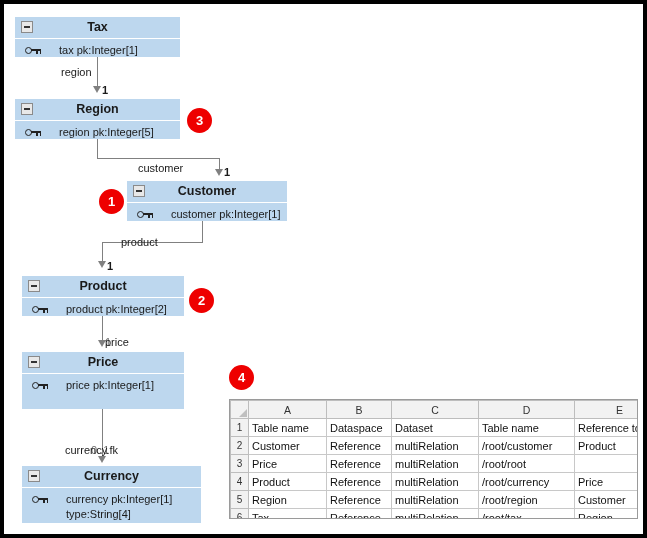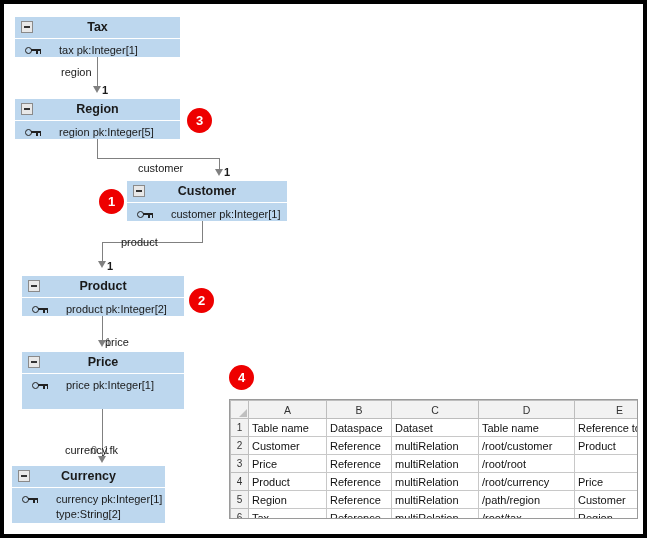--- a/index.html
+++ b/index.html
@@ -349,37 +349,37 @@
           <span>price pk:Integer[1]</span>
         </div>
       </div>
     </div>
 
     <div class="conn v" style="left:98px; top:405px; height:52px;"></div>
     <div class="arrow" style="left:93.5px; top:452px;"></div>
     <div class="mult-faint" style="left:87px; top:440px;">0..1</div>
     <div class="elabel" style="left:61px; top:440px;">currency.fk</div>
 
-    <div class="entity" style="left:8px; top:462px; width:153px; height:57px;">
+    <div class="entity" style="left:18px; top:462px; width:179px; height:57px;">
       <div class="ehead">
         <span class="collapse"></span>
         <span>Currency</span>
       </div>
       <div class="ebody">
         <div class="attr">
           <span class="keyicon">
             <span class="kring"></span>
               <span class="kshaft"></span>
             <span class="ktooth1"></span>
               <span class="ktooth2"></span>
           </span>
           <span>currency pk:Integer[1]</span>
         </div>
         <div class="attr">
-          <span>type:String[2]</span>
+          <span>type:String[4]</span>
         </div>
       </div>
     </div>
 
     <div class="badge" style="left:225px; top:361px;">4</div>
 
     <div id="sheet">
       <table>
         <colgroup>
           <col style="width:18px">
@@ -438,21 +438,21 @@
             <td>multiRelation</td>
             <td>/root/currency</td>
             <td>Price</td>
 
           </tr>
           <tr>
             <td class="rowhdr">5</td>
             <td>Region</td>
             <td>Reference</td>
             <td>multiRelation</td>
-            <td>/path/region</td>
+            <td>/root/region</td>
             <td>Customer</td>
 
           </tr>
           <tr>
             <td class="rowhdr">6</td>
             <td>Tax</td>
             <td>Reference</td>
             <td>multiRelation</td>
             <td>/root/tax</td>
             <td>Region</td>

